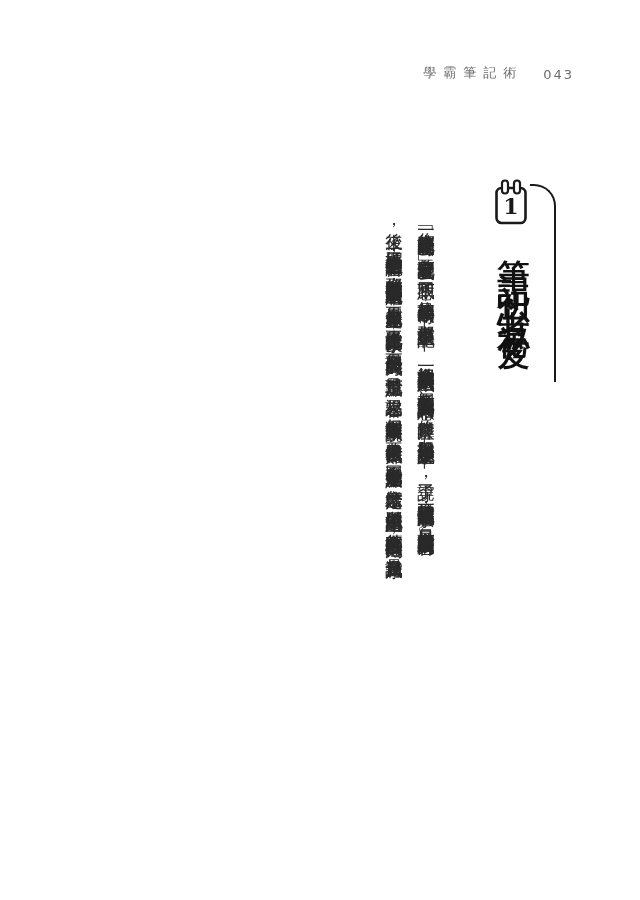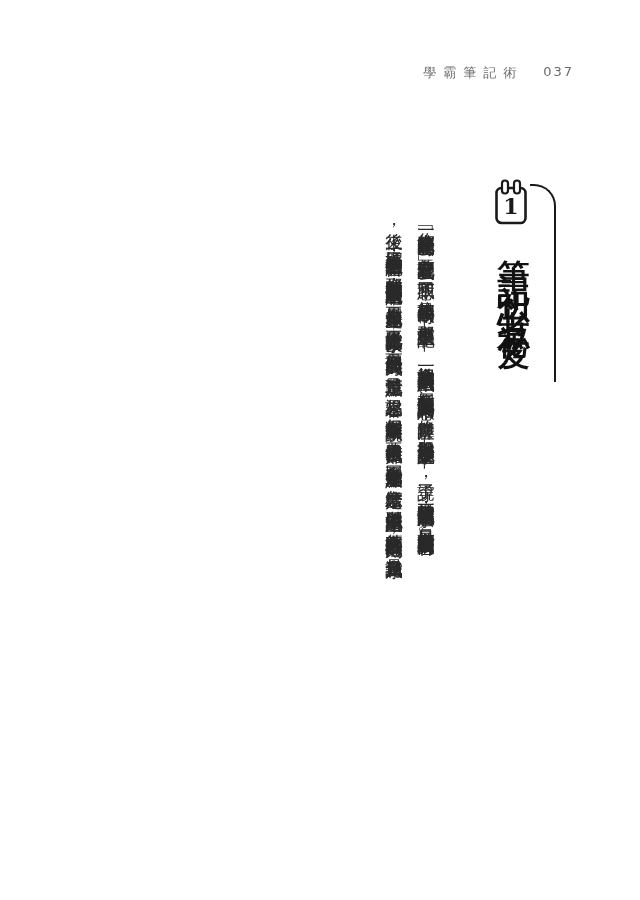--- a/index.html
+++ b/index.html
@@ -15,21 +15,21 @@
     overflow: hidden;
     font-family: "DejaVu Serif", "Liberation Serif", serif;
   }
 
   
   .header {
     position: absolute;
     top: 64px;
     right: 66px;
     display: flex;
-    align-items: flex-start;
+    align-items: flex-end;
     gap: 20px;
     color: #6b6b6b;
     font-size: 13px;
     font-family: "DejaVu Sans", "Liberation Sans", sans-serif;
   }
   .header .book-title {
     letter-spacing: 7px;
   }
   .header .page-number {
     letter-spacing: 2px;
@@ -86,21 +86,21 @@
     text-indent: 2em;
   }
 </style>
 </head>
 <body>
 
 <div id="page">
 
   <div class="header">
     <span class="book-title">學霸筆記術</span>
-    <span class="page-number">037</span>
+    <span class="page-number">043</span>
   </div>
 
   <svg class="chapter-icon" viewBox="0 0 34 48" xmlns="http://www.w3.org/2000/svg">
     <rect x="2.5" y="10" width="29" height="35" rx="5" fill="none" stroke="#1a1a1a" stroke-width="2.6"></rect>
     <rect x="8" y="2.5" width="6" height="13" rx="3" fill="#ffffff" stroke="#1a1a1a" stroke-width="2.2"></rect>
     <rect x="20" y="2.5" width="6" height="13" rx="3" fill="#ffffff" stroke="#1a1a1a" stroke-width="2.2"></rect>
     <text x="17" y="36" text-anchor="middle" font-family="DejaVu Serif, Liberation Serif, serif" font-size="22" font-weight="bold" fill="#1a1a1a">1</text>
   </svg>
 
   <div class="corner-line"></div>

